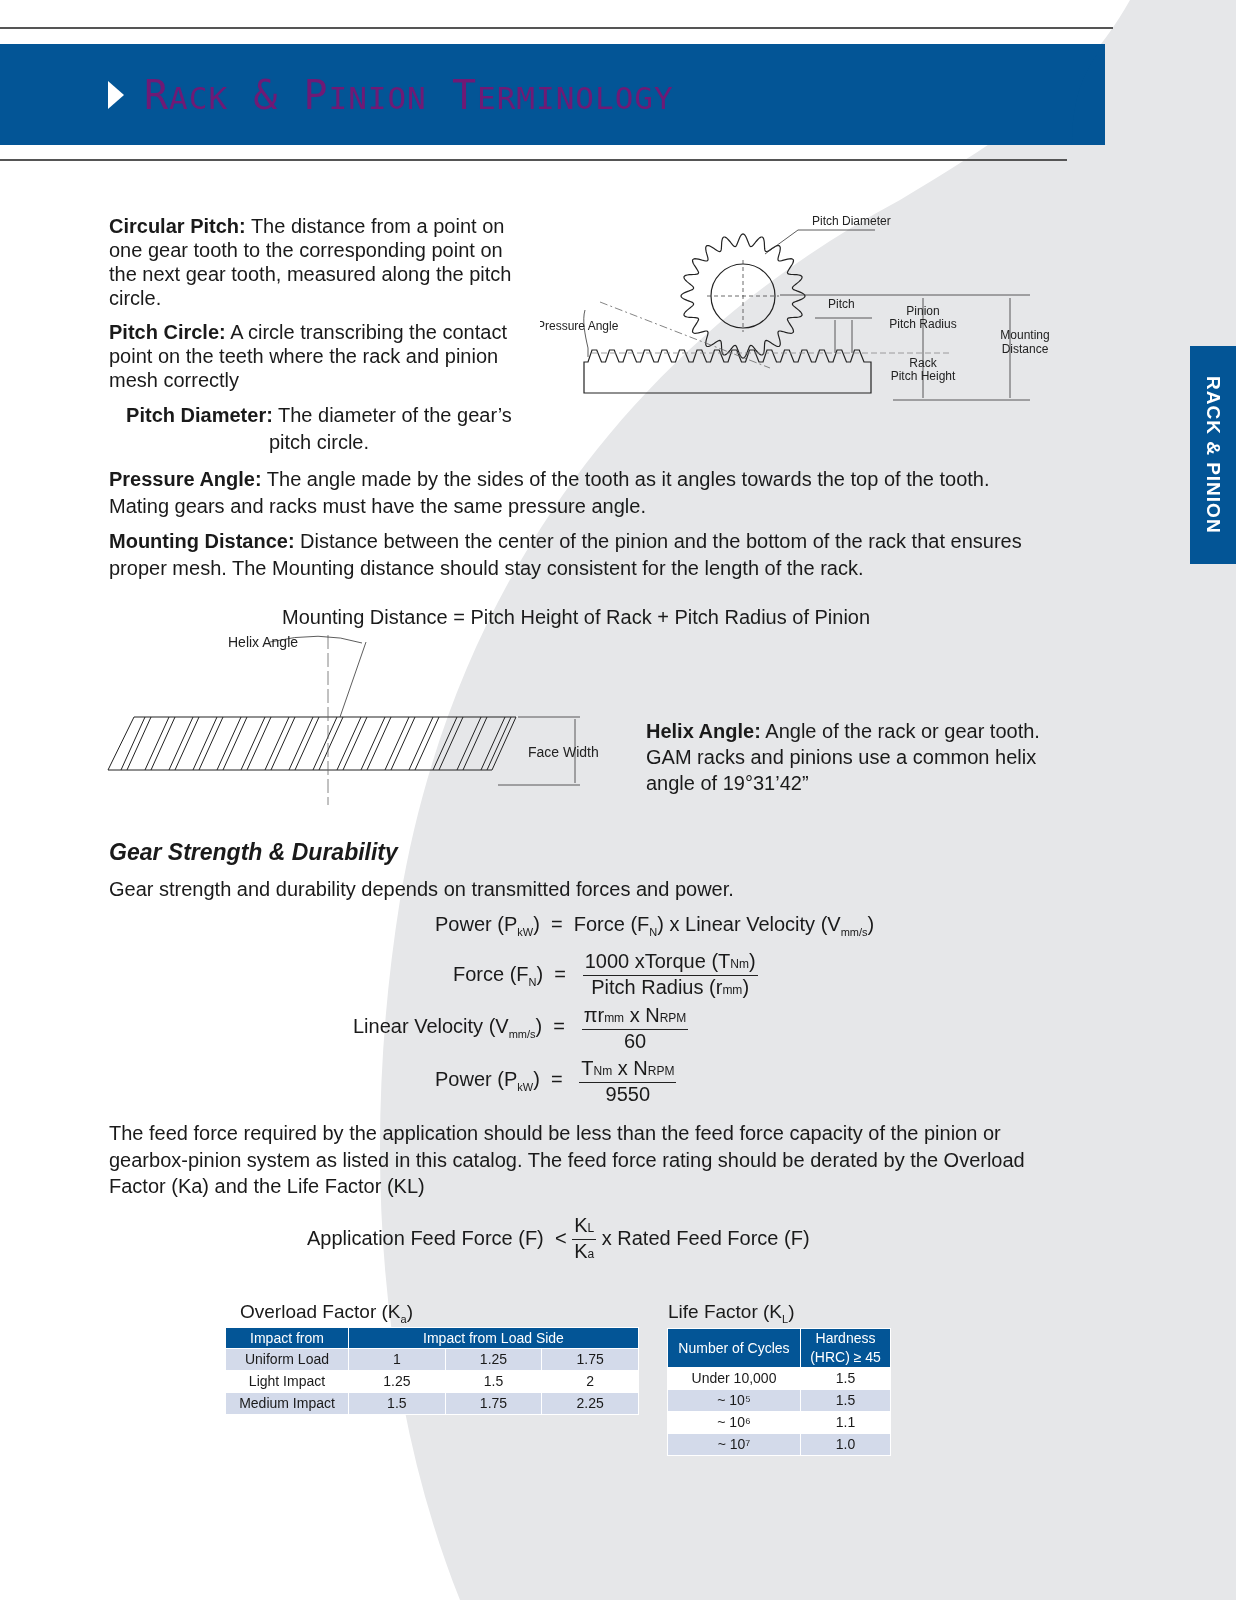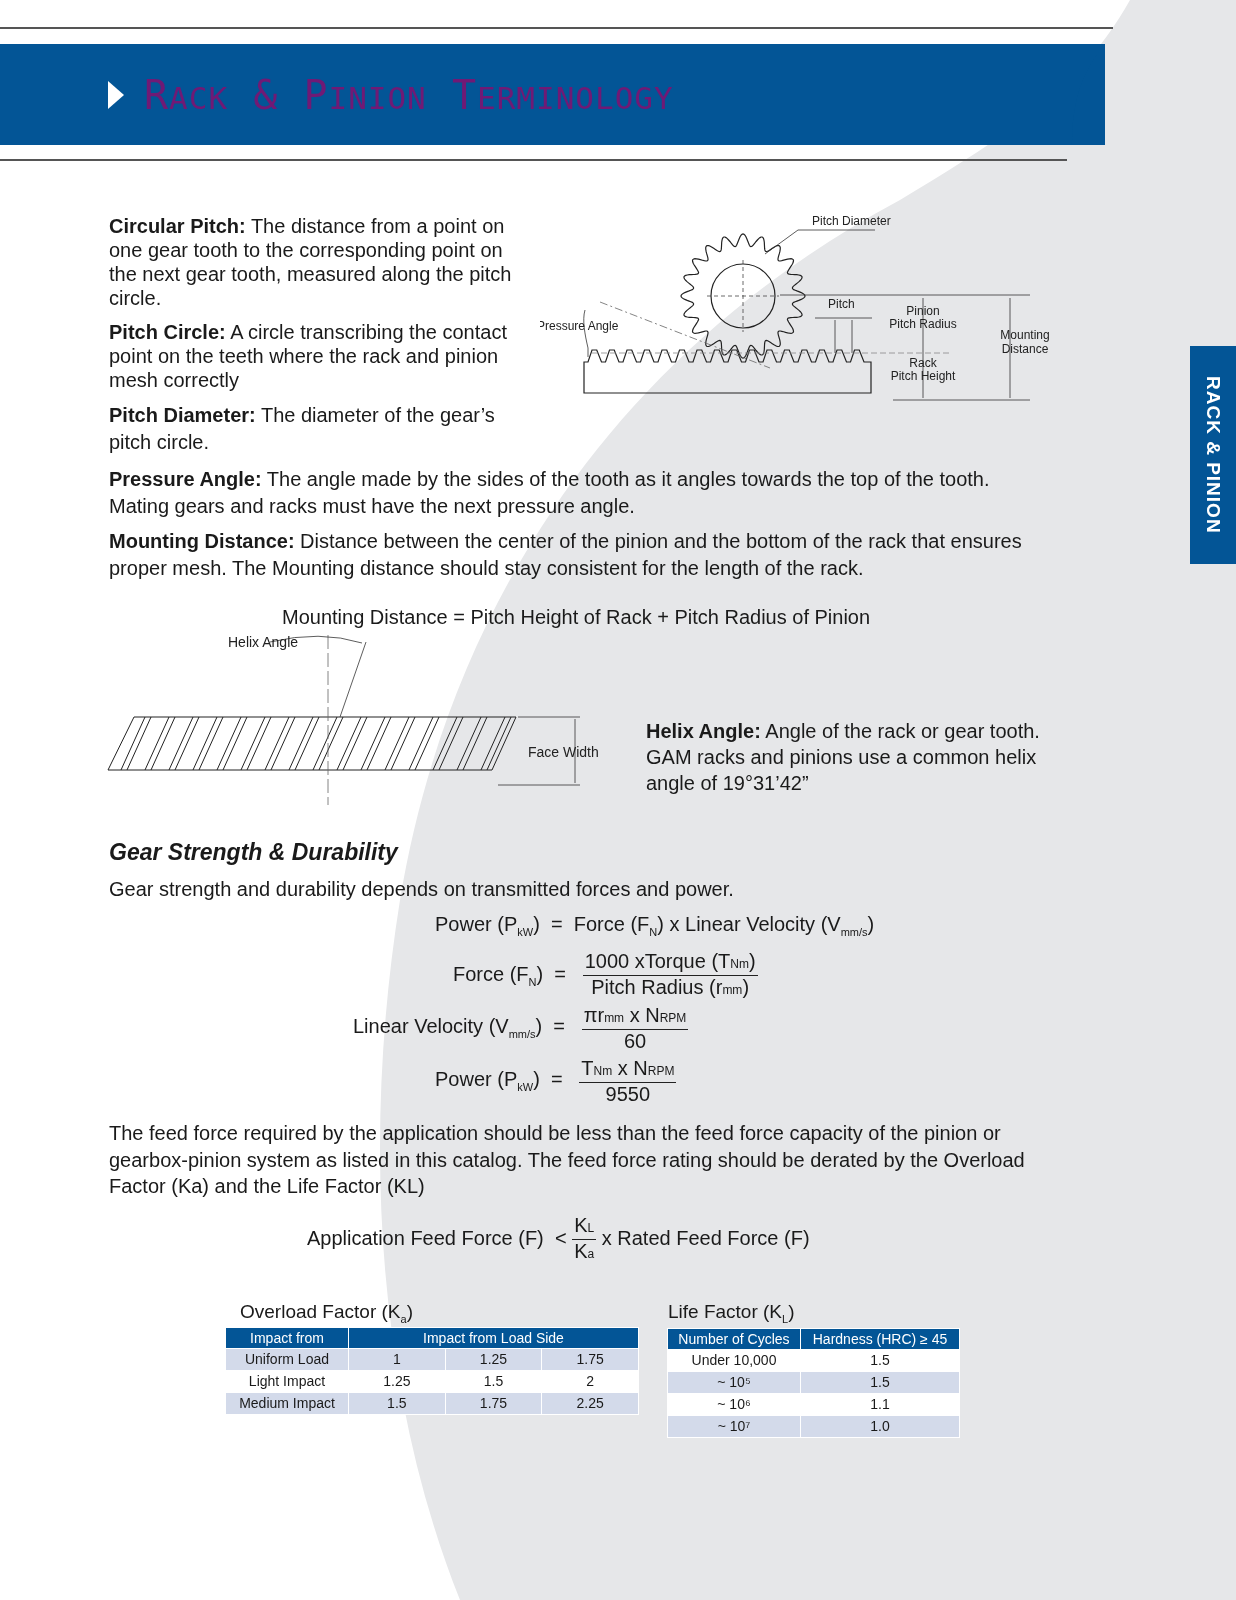--- a/index.html
+++ b/index.html
@@ -55,21 +55,21 @@
 </div>
 <div class="rule" style="left:0;top:159px;width:1067px;"></div>
 
 <div class="side-tab">
   <span>RACK &amp; PINION</span>
 </div>
 
 <div class="content" style="left:109px;top:214px;width:420px;">
   <p><b>Circular Pitch:</b><span> The distance from a point on one gear tooth to the corresponding point on the next gear tooth, measured along the pitch circle.</span></p>
   <p style="margin-top:10px;"><b>Pitch Circle:</b><span> A circle transcribing the contact point on the teeth where the rack and pinion mesh correctly</span></p>
-  <p style="margin-top:10px;line-height:27px;"><b>Pitch Diameter:</b><span> The diameter of the gear’s pitch circle.</span></p>
+  <p style="margin-top:10px;line-height:27px;text-align:center;"><b>Pitch Diameter:</b><span> The diameter of the gear’s pitch circle.</span></p>
 </div>
 
 <svg class="diag" style="left:540px;top:210px;" width="520" height="200" viewBox="0 0 520 200">
   <g id="gear" stroke="#222" fill="none" stroke-width="1.2">
       <path d="M265.0,86.0L264.7,87.0L263.8,87.9L262.5,88.8L260.7,89.6L258.8,90.4L256.9,91.1L255.2,91.8L253.7,92.4L252.8,93.1L252.4,93.8L252.5,94.6L253.2,95.6L254.4,96.6L255.8,97.8L257.5,99.1L259.0,100.4L260.4,101.7L261.4,103.0L262.0,104.1L262.0,105.2L261.4,106.0L260.3,106.6L258.7,107.0L256.8,107.3L254.7,107.4L252.7,107.5L250.8,107.6L249.3,107.8L248.2,108.1L247.6,108.7L247.4,109.5L247.8,110.6L248.6,112.0L249.6,113.6L250.7,115.3L251.8,117.0L252.8,118.7L253.3,120.2L253.5,121.5L253.2,122.4L252.3,123.0L251.1,123.3L249.5,123.2L247.6,122.9L245.6,122.4L243.6,121.8L241.8,121.3L240.3,121.0L239.1,121.0L238.4,121.4L238.0,122.1L238.0,123.3L238.3,124.8L238.8,126.6L239.4,128.6L239.9,130.6L240.2,132.5L240.3,134.1L240.0,135.3L239.4,136.2L238.5,136.5L237.2,136.3L235.7,135.8L234.0,134.8L232.3,133.7L230.6,132.6L229.0,131.6L227.6,130.8L226.5,130.4L225.7,130.6L225.1,131.2L224.8,132.3L224.6,133.8L224.5,135.7L224.4,137.7L224.3,139.8L224.0,141.7L223.6,143.3L223.0,144.4L222.2,145.0L221.1,145.0L220.0,144.4L218.7,143.4L217.4,142.0L216.1,140.5L214.8,138.8L213.6,137.4L212.6,136.2L211.6,135.5L210.8,135.4L210.1,135.8L209.4,136.7L208.8,138.2L208.1,139.9L207.4,141.8L206.6,143.7L205.8,145.5L204.9,146.8L204.0,147.7L203.0,148.0L202.0,147.7L201.1,146.8L200.2,145.5L199.4,143.7L198.6,141.8L197.9,139.9L197.2,138.2L196.6,136.7L195.9,135.8L195.2,135.4L194.4,135.5L193.4,136.2L192.4,137.4L191.2,138.8L189.9,140.5L188.6,142.0L187.3,143.4L186.0,144.4L184.9,145.0L183.8,145.0L183.0,144.4L182.4,143.3L182.0,141.7L181.7,139.8L181.6,137.7L181.5,135.7L181.4,133.8L181.2,132.3L180.9,131.2L180.3,130.6L179.5,130.4L178.4,130.8L177.0,131.6L175.4,132.6L173.7,133.7L172.0,134.8L170.3,135.8L168.8,136.3L167.5,136.5L166.6,136.2L166.0,135.3L165.7,134.1L165.8,132.5L166.1,130.6L166.6,128.6L167.2,126.6L167.7,124.8L168.0,123.3L168.0,122.1L167.6,121.4L166.9,121.0L165.7,121.0L164.2,121.3L162.4,121.8L160.4,122.4L158.4,122.9L156.5,123.2L154.9,123.3L153.7,123.0L152.8,122.4L152.5,121.5L152.7,120.2L153.2,118.7L154.2,117.0L155.3,115.3L156.4,113.6L157.4,112.0L158.2,110.6L158.6,109.5L158.4,108.7L157.8,108.1L156.7,107.8L155.2,107.6L153.3,107.5L151.3,107.4L149.2,107.3L147.3,107.0L145.7,106.6L144.6,106.0L144.0,105.2L144.0,104.1L144.6,103.0L145.6,101.7L147.0,100.4L148.5,99.1L150.2,97.8L151.6,96.6L152.8,95.6L153.5,94.6L153.6,93.8L153.2,93.1L152.3,92.4L150.8,91.8L149.1,91.1L147.2,90.4L145.3,89.6L143.5,88.8L142.2,87.9L141.3,87.0L141.0,86.0L141.3,85.0L142.2,84.1L143.5,83.2L145.3,82.4L147.2,81.6L149.1,80.9L150.8,80.2L152.3,79.6L153.2,78.9L153.6,78.2L153.5,77.4L152.8,76.4L151.6,75.4L150.2,74.2L148.5,72.9L147.0,71.6L145.6,70.3L144.6,69.0L144.0,67.9L144.0,66.8L144.6,66.0L145.7,65.4L147.3,65.0L149.2,64.7L151.3,64.6L153.3,64.5L155.2,64.4L156.7,64.2L157.8,63.9L158.4,63.3L158.6,62.5L158.2,61.4L157.4,60.0L156.4,58.4L155.3,56.7L154.2,55.0L153.2,53.3L152.7,51.8L152.5,50.5L152.8,49.6L153.7,49.0L154.9,48.7L156.5,48.8L158.4,49.1L160.4,49.6L162.4,50.2L164.2,50.7L165.7,51.0L166.9,51.0L167.6,50.6L168.0,49.9L168.0,48.7L167.7,47.2L167.2,45.4L166.6,43.4L166.1,41.4L165.8,39.5L165.7,37.9L166.0,36.7L166.6,35.8L167.5,35.5L168.8,35.7L170.3,36.2L172.0,37.2L173.7,38.3L175.4,39.4L177.0,40.4L178.4,41.2L179.5,41.6L180.3,41.4L180.9,40.8L181.2,39.7L181.4,38.2L181.5,36.3L181.6,34.3L181.7,32.2L182.0,30.3L182.4,28.7L183.0,27.6L183.8,27.0L184.9,27.0L186.0,27.6L187.3,28.6L188.6,30.0L189.9,31.5L191.2,33.2L192.4,34.6L193.4,35.8L194.4,36.5L195.2,36.6L195.9,36.2L196.6,35.3L197.2,33.8L197.9,32.1L198.6,30.2L199.4,28.3L200.2,26.5L201.1,25.2L202.0,24.3L203.0,24.0L204.0,24.3L204.9,25.2L205.8,26.5L206.6,28.3L207.4,30.2L208.1,32.1L208.8,33.8L209.4,35.3L210.1,36.2L210.8,36.6L211.6,36.5L212.6,35.8L213.6,34.6L214.8,33.2L216.1,31.5L217.4,30.0L218.7,28.6L220.0,27.6L221.1,27.0L222.2,27.0L223.0,27.6L223.6,28.7L224.0,30.3L224.3,32.2L224.4,34.3L224.5,36.3L224.6,38.2L224.8,39.7L225.1,40.8L225.7,41.4L226.5,41.6L227.6,41.2L229.0,40.4L230.6,39.4L232.3,38.3L234.0,37.2L235.7,36.2L237.2,35.7L238.5,35.5L239.4,35.8L240.0,36.7L240.3,37.9L240.2,39.5L239.9,41.4L239.4,43.4L238.8,45.4L238.3,47.2L238.0,48.7L238.0,49.9L238.4,50.6L239.1,51.0L240.3,51.0L241.8,50.7L243.6,50.2L245.6,49.6L247.6,49.1L249.5,48.8L251.1,48.7L252.3,49.0L253.2,49.6L253.5,50.5L253.3,51.8L252.8,53.3L251.8,55.0L250.7,56.7L249.6,58.4L248.6,60.0L247.8,61.4L247.4,62.5L247.6,63.3L248.2,63.9L249.3,64.2L250.8,64.4L252.7,64.5L254.7,64.6L256.8,64.7L258.7,65.0L260.3,65.4L261.4,66.0L262.0,66.8L262.0,67.9L261.4,69.0L260.4,70.3L259.0,71.6L257.5,72.9L255.8,74.2L254.4,75.4L253.2,76.4L252.5,77.4L252.4,78.2L252.8,78.9L253.7,79.6L255.2,80.2L256.9,80.9L258.8,81.6L260.7,82.4L262.5,83.2L263.8,84.1L264.7,85.0L265.0,86.0Z"></path>
     </g>
   <circle cx="203" cy="86" r="32" stroke="#222" fill="none" stroke-width="1.2"></circle>
   <line x1="203" y1="50" x2="203" y2="122" stroke="#444" stroke-dasharray="4,3" stroke-width="0.8"></line>
   <line x1="167" y1="86" x2="239" y2="86" stroke="#444" stroke-dasharray="4,3" stroke-width="0.8"></line>
   <path id="rack" stroke="#222" fill="none" stroke-width="1.2" d="M44,183 L44,152 L48,152 L52,140 L56.75,140 L61.5,152 L65.5,152 L69.5,140 L74.25,140 L79,152 L83,152 L87,140 L91.75,140 L96.5,152 L100.5,152 L104.5,140 L109.25,140 L114,152 L118,152 L122,140 L126.75,140 L131.5,152 L135.5,152 L139.5,140 L144.25,140 L149,152 L153,152 L157,140 L161.75,140 L166.5,152 L170.5,152 L174.5,140 L179.25,140 L184,152 L188,152 L192,140 L196.75,140 L201.5,152 L205.5,152 L209.5,140 L214.25,140 L219,152 L223,152 L227,140 L231.75,140 L236.5,152 L240.5,152 L244.5,140 L249.25,140 L254,152 L258,152 L262,140 L266.75,140 L271.5,152 L275.5,152 L279.5,140 L284.25,140 L289,152 L293,152 L297,140 L301.75,140 L306.5,152 L310.5,152 L314.5,140 L319.25,140 L324,152 L328,152 L331,152 L331,183 Z"></path>
@@ -90,21 +90,21 @@
   <text class="dlabel" x="-3" y="120">Pressure Angle</text>
   <text class="dlabel" x="383" y="105" text-anchor="middle">Pinion</text>
   <text class="dlabel" x="383" y="118" text-anchor="middle">Pitch Radius</text>
   <text class="dlabel" x="383" y="157" text-anchor="middle">Rack</text>
   <text class="dlabel" x="383" y="170" text-anchor="middle">Pitch Height</text>
   <text class="dlabel" x="485" y="129" text-anchor="middle">Mounting</text>
   <text class="dlabel" x="485" y="143" text-anchor="middle">Distance</text>
 </svg>
 
 <div class="content" style="left:109px;top:466px;width:940px;line-height:27px;">
-  <p><b>Pressure Angle:</b><span> The angle made by the sides of the tooth as it angles towards the top of the tooth. Mating gears and racks must have the next pressure angle.</span></p>
+  <p><b>Pressure Angle:</b><span> The angle made by the sides of the tooth as it angles towards the top of the tooth. Mating gears and racks must have the same pressure angle.</span></p>
   <p style="margin-top:8px;"><b>Mounting Distance:</b><span>  Distance between the center of the pinion and the bottom of the rack that ensures proper mesh. The Mounting distance should stay consistent for the length of the rack.</span></p>
   <p style="margin-top:22px;padding-left:173px;">Mounting Distance = Pitch Height of Rack + Pitch Radius of Pinion</p>
 </div>
 
 <svg class="diag" style="left:100px;top:620px;" width="520" height="190" viewBox="0 0 520 190">
   <g id="helix" stroke="#222" fill="none" stroke-width="1">
       <path d="M34,97 L416,97 L392,150 L8,150 Z"></path>
       <line x1="45" y1="97" x2="21" y2="150"></line>
       <line x1="51" y1="97" x2="27" y2="150"></line>
       <line x1="69" y1="97" x2="45" y2="150"></line>
@@ -217,21 +217,21 @@
         <td>1.5</td>
         <td>1.75</td>
         <td>2.25</td>
   </tr>
 </tbody>
   </table>
 
 <div class="tcap" style="left:668px;top:1301px;">
   <span>Life Factor (K</span><sub>L</sub>)
 </div>
-<table class="tbl" style="left:667px;top:1328px;width:293px;">
+<table class="tbl" style="left:667px;top:1328px;width:224px;">
   <tbody>
       <tr>
     <th style="width:120px;">Number of Cycles</th>
     <th>Hardness (HRC) ≥ 45</th>
   </tr>
   <tr class="wh">
         <td>Under 10,000</td>
         <td>1.5</td>
       </tr>
   <tr class="alt">

